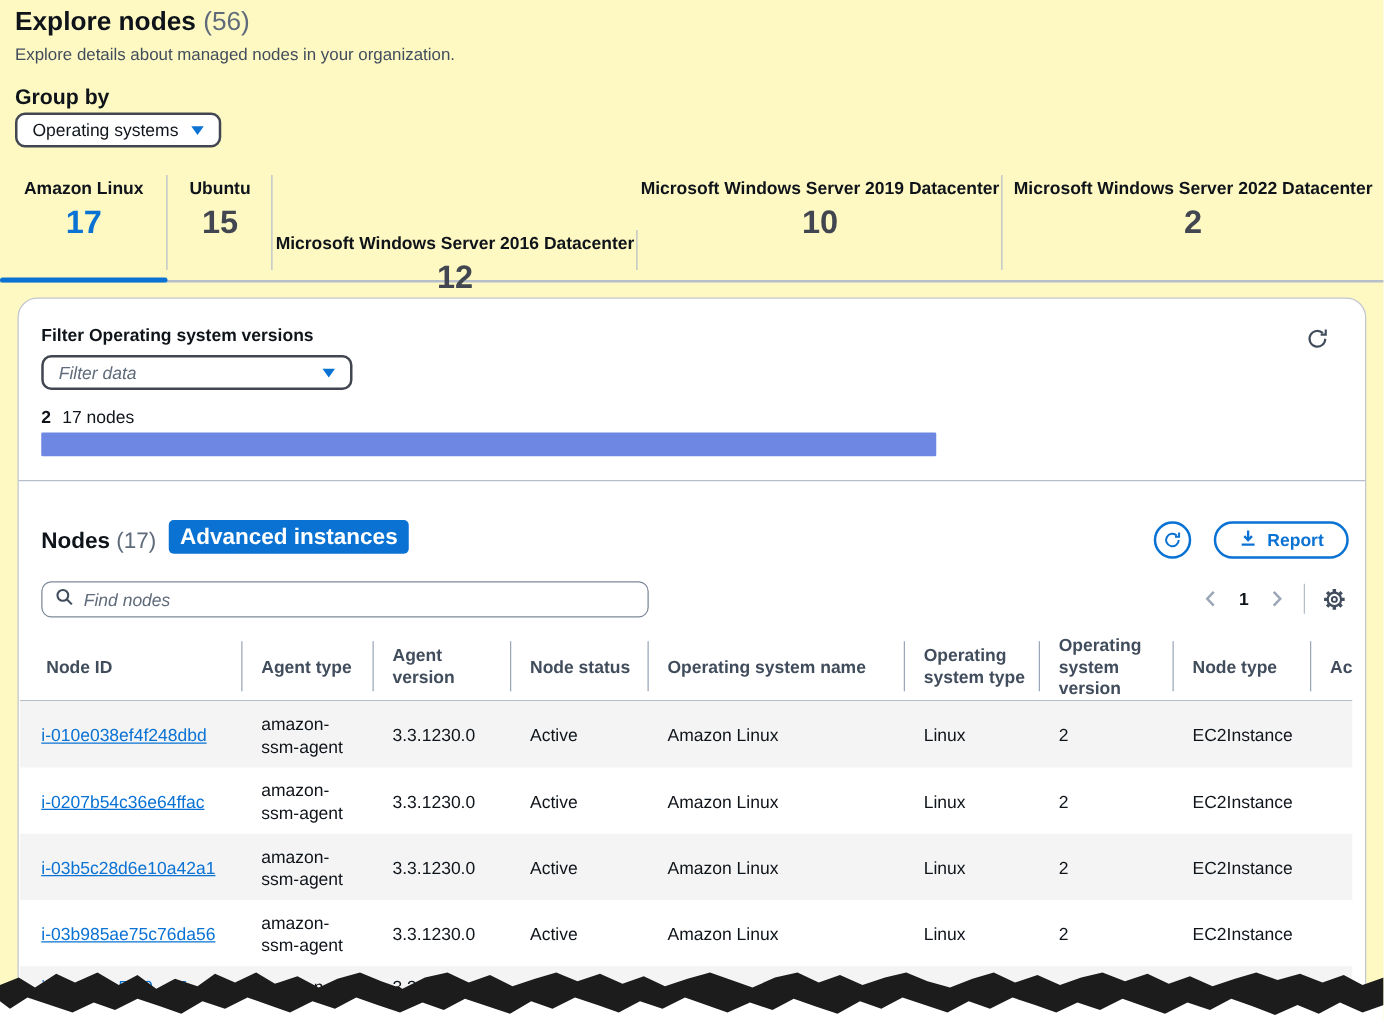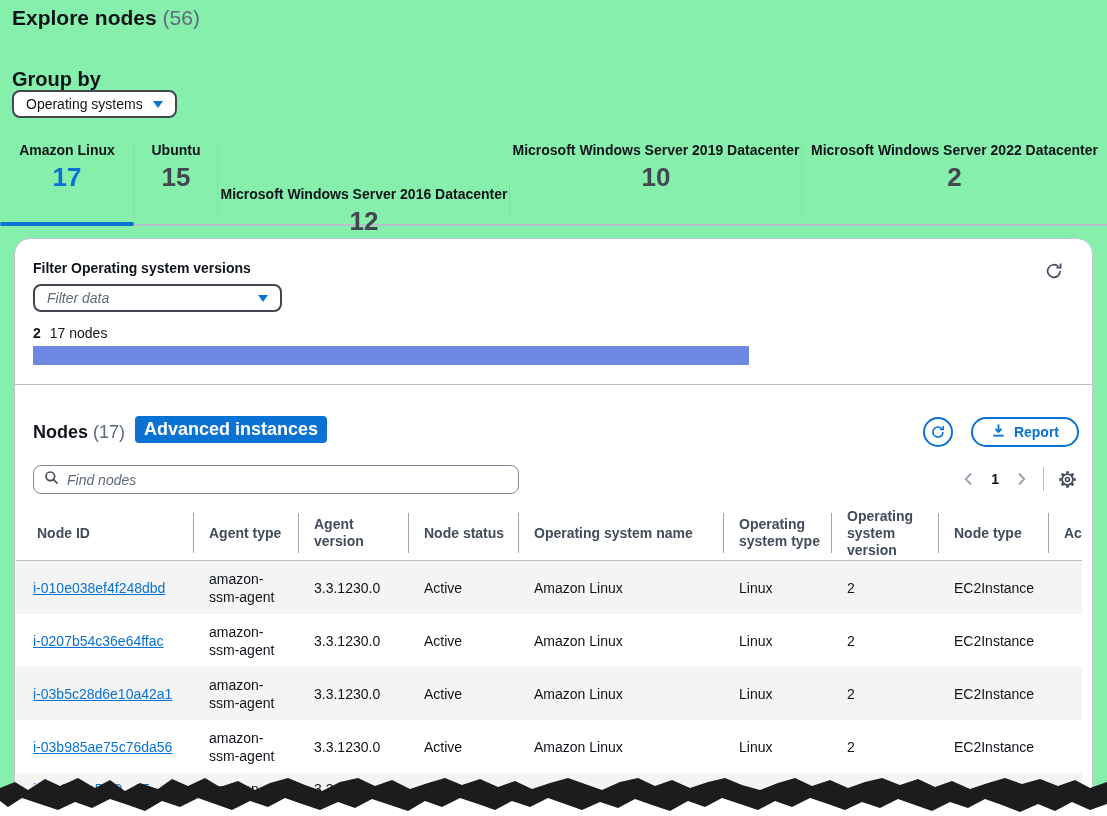--- a/index.html
+++ b/index.html
@@ -1,24 +1,24 @@
 <!DOCTYPE html>
 <html><head>
 <meta charset="utf-8">
 <style>
   * { margin:0; padding:0; box-sizing:border-box; }
   html,body { background:#fff; }
   body { font-family:"Liberation Sans", sans-serif; color:#0f141a; }
-  #page { position:relative; width:1107px; height:816px; overflow:hidden; background:#86efac; }
+  #page { position:relative; width:1107px; height:816px; overflow:hidden; background:#fef9c3; }
 
   
   .page-title { position:absolute; left:12px; top:6px; font-size:21px; font-weight:700; }
   .page-title .count { color:#5f6b7a; font-weight:400; }
   .page-subtitle { position:absolute; left:12px; top:36px; font-size:13.5px; color:#414d5c; }
-  .groupby-label { position:absolute; left:12px; top:68px; font-size:20px; font-weight:700; }
+  .groupby-label { position:absolute; left:12px; top:68px; font-size:17px; font-weight:700; }
   .select-btn { position:absolute; display:flex; align-items:center; gap:10px;
     border:2px solid #424650; border-radius:8px; background:#fff; height:28px;
     padding:4px 12px; font-size:14px; cursor:pointer; }
   #groupby-select { left:12px; top:90px; }
   .caret-down { width:0; height:0; border-left:5px solid transparent; border-right:5px solid transparent; border-top:7px solid #0972d3; }
 
   
   #tabstrip { position:absolute; left:0; top:135px; width:1107px; height:91px; display:flex; border-bottom:2px solid #b6bec9; }
   .tab { position:relative; display:flex; flex-direction:column; align-items:center; padding-top:7px; cursor:pointer; }
   .tab .tdiv { position:absolute; right:0; top:5px; bottom:8px; width:1px; background:#b6bec9; }
@@ -82,20 +82,21 @@
 </style>
 </head>
 <body>
 
 <div id="page">
 
   <div class="page-title">
     <span>Explore nodes</span>
     <span class="count">(56)</span>
   </div>
+  <div class="page-subtitle">Explore details about managed nodes in your organization.</div>
 
   <div class="groupby-label">Group by</div>
   <div class="select-btn" id="groupby-select">
     <span>Operating systems</span>
     <span class="caret-down"></span>
   </div>
 
   <div id="tabstrip">
       <div class="tab active" style="width: 134px;">
         <div class="tab-label">Amazon Linux</div>

